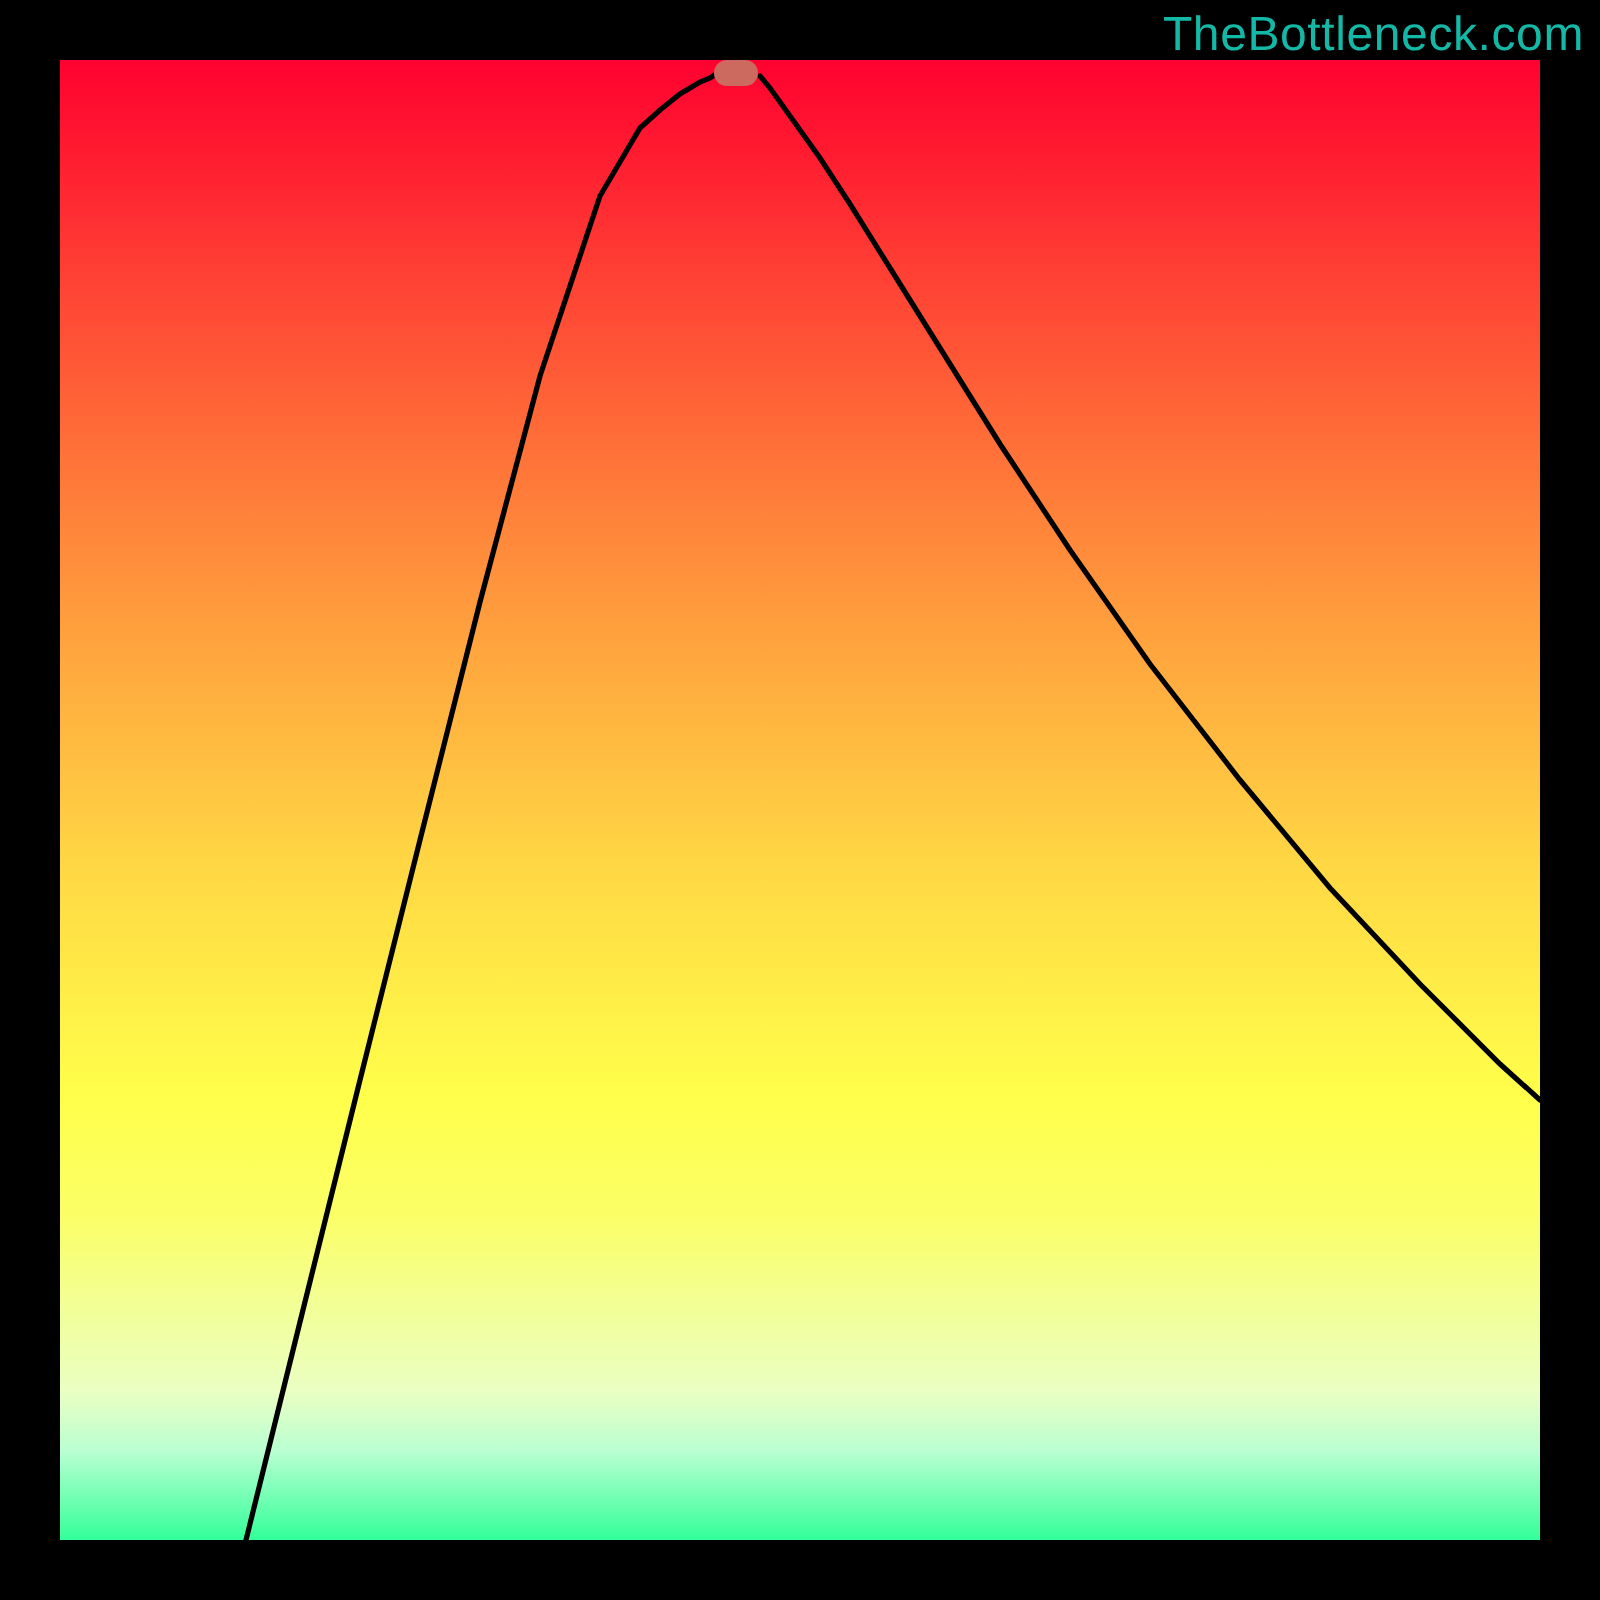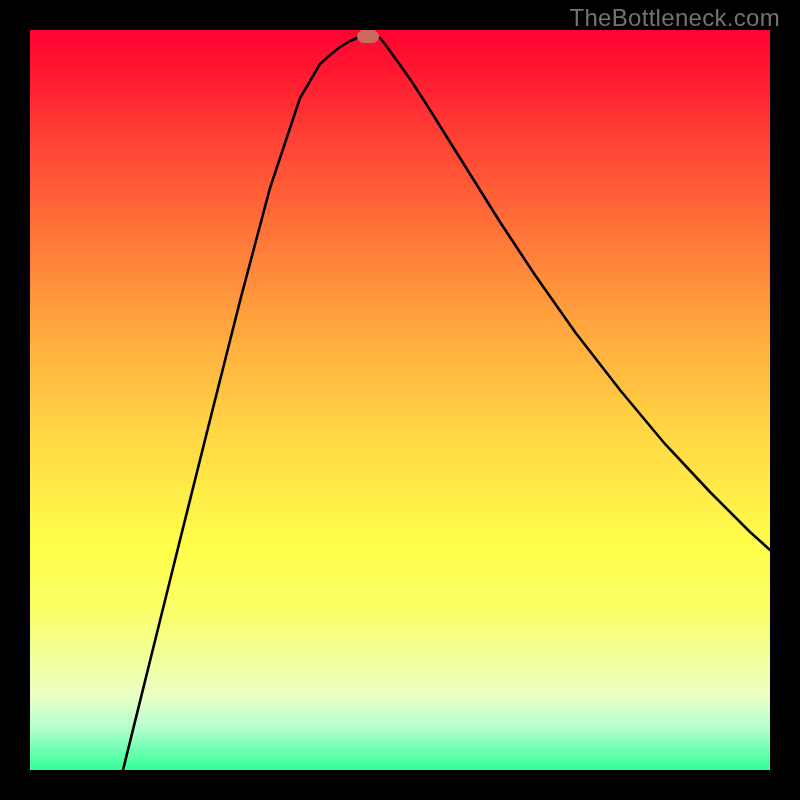--- a/index.html
+++ b/index.html
@@ -19,25 +19,25 @@
       #ffd944 55%,
       #ffff4a 70%,
       #fbff66 78%,
       #eaffc3 90%,
       #b9ffd1 94%,
       #33ff99 100%);
   }
   .watermark {
     position: absolute;
     top: 4px;
-    right: 20px;
+    right: 8px;
     font-family: Arial, Helvetica, sans-serif;
     font-size: 24px;
     font-weight: 400;
-    color: #737373;
+    color: #14b8a6;
     letter-spacing: 0.3px;
     user-select: none;
   }
   .curve {
     position: absolute;
     left: 30px;
     top: 30px;
     width: 740px;
     height: 740px;
     pointer-events: none;

